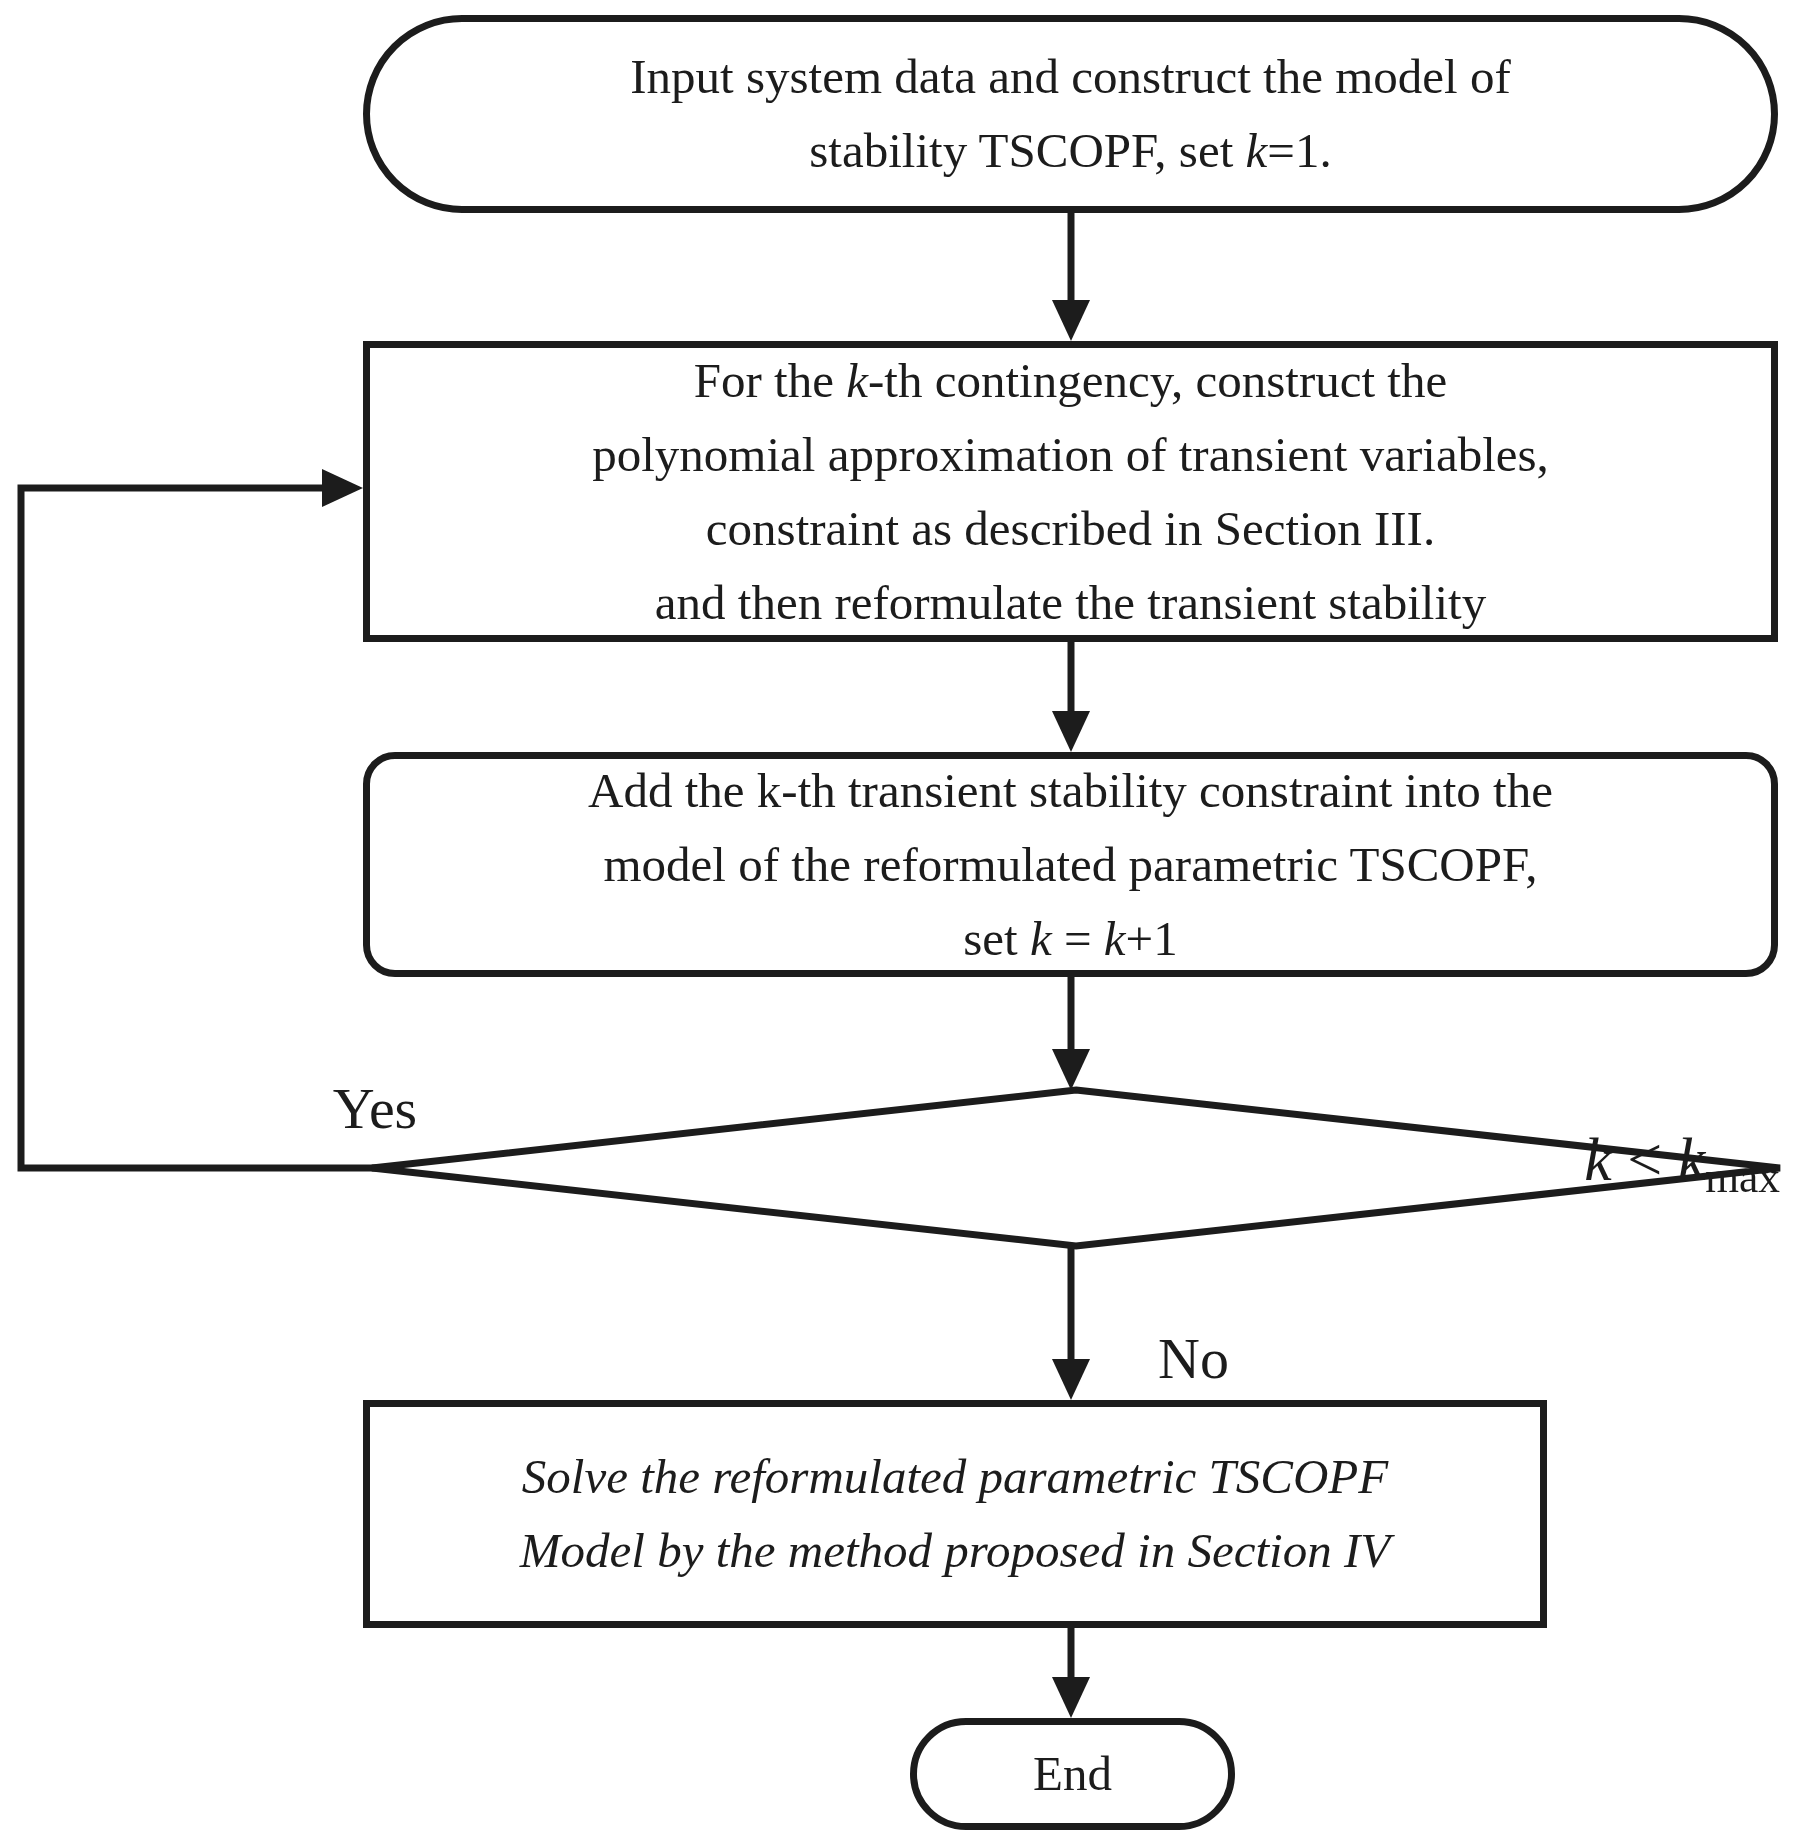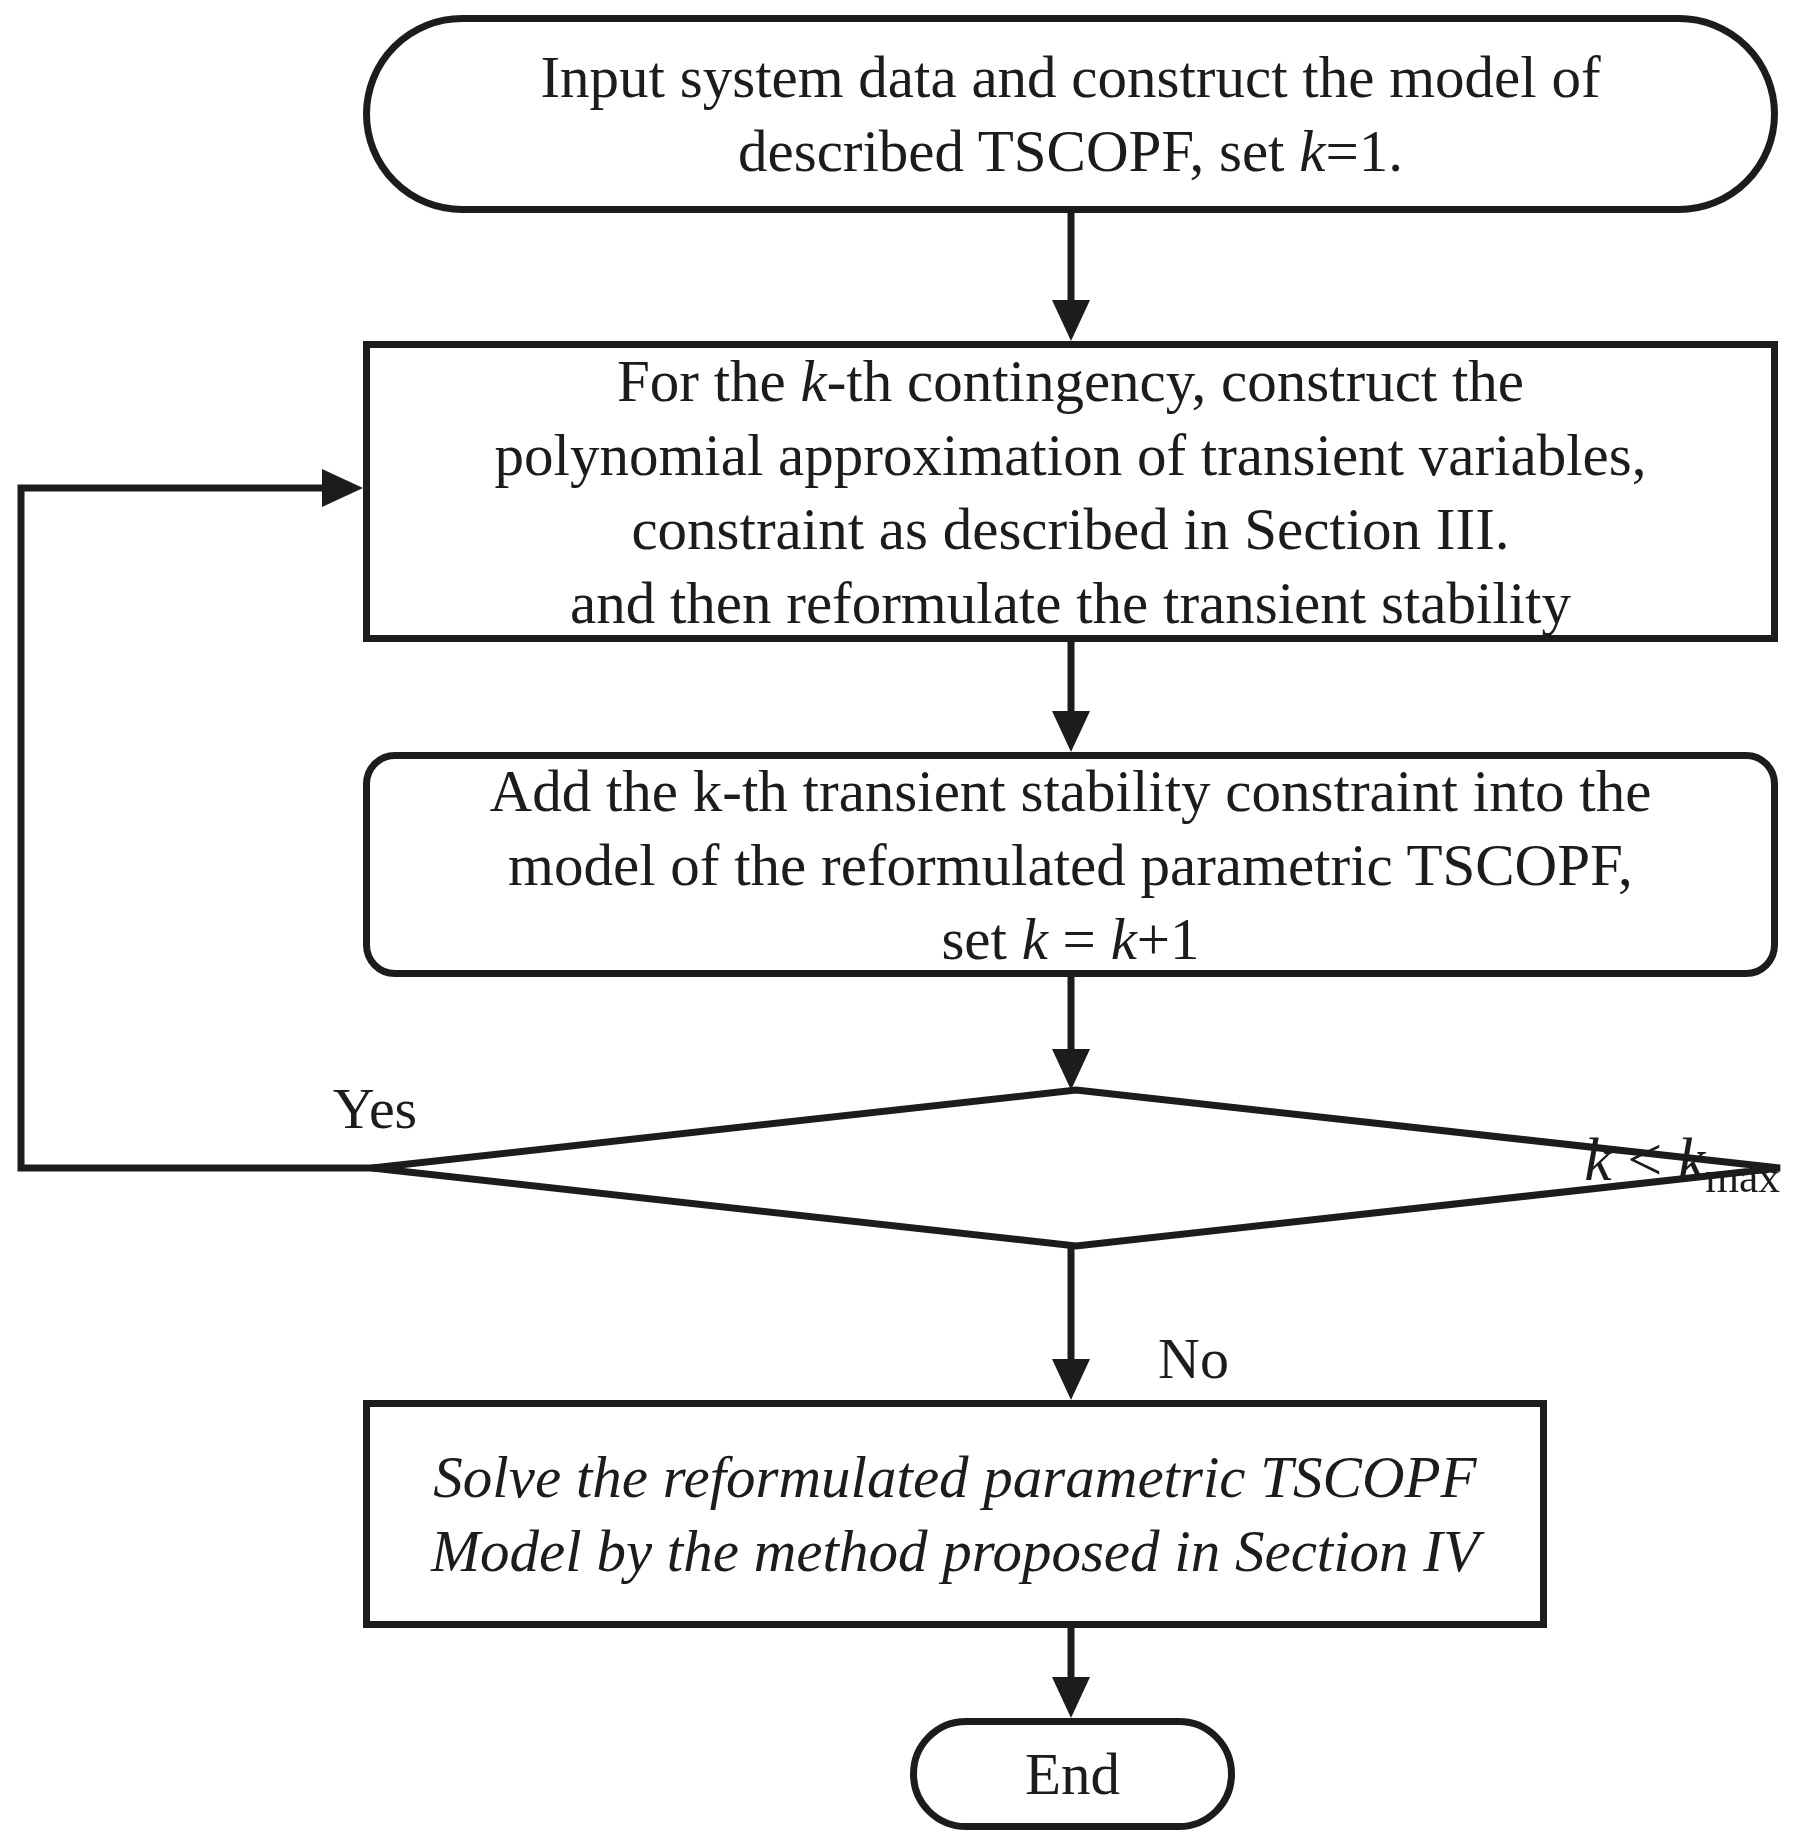--- a/index.html
+++ b/index.html
@@ -20,21 +20,21 @@
     position:absolute; left:0; top:0; z-index:1;
   }
   .node {
     position:absolute; z-index:2;
     border:7px solid var(--ink);
     display:flex; align-items:center; justify-content:center;
     text-align:center;
     background:transparent;
   }
   .terminator { border-radius:110px; }
-  .node-text { font-size:59px; line-height:74px; white-space:nowrap; }
+  .node-text { font-size:49px; line-height:74px; white-space:nowrap; }
   .tline { display:block; }
   .it  { font-style:italic; }
   .sub { font-size:0.70em; vertical-align:-0.28em; }
   .overlay {
     position:absolute; z-index:3;
     display:flex; align-items:center; justify-content:flex-end;
     text-align:center;
   }
   .decision-text .node-text { font-size:62px; }
   .flow-label {
@@ -70,21 +70,21 @@
       <polygon points="1052,1049 1090,1049 1071,1090"></polygon>
       <polygon points="1052,1359 1090,1359 1071,1400"></polygon>
       <polygon points="1052,1677 1090,1677 1071,1718"></polygon>
       <polygon points="322,469 322,507 363,488"></polygon>
     </g>
   </svg>
 
   <div class="node terminator" style="left:363px; top:15px; width:1415px; height:198px;">
     <div class="node-text">
         <span class="tline"><span>Input system data and construct the model of</span></span>
-        <span class="tline"><span>described TSCOPF, set </span><span class="it">k</span><span>=1.</span></span>
+        <span class="tline"><span>stability TSCOPF, set </span><span class="it">k</span><span>=1.</span></span>
       </div>
   </div>
 
   <div class="node" style="left:363px; top:341px; width:1415px; height:301px;">
     <div class="node-text">
         <span class="tline"><span>For the </span><span class="it">k</span><span>-th contingency, construct the</span></span>
         <span class="tline"><span>polynomial approximation of transient variables,</span></span>
         <span class="tline"><span>constraint as described in Section III.</span></span>
         <span class="tline"><span>and then reformulate the transient stability</span></span>
       </div>

